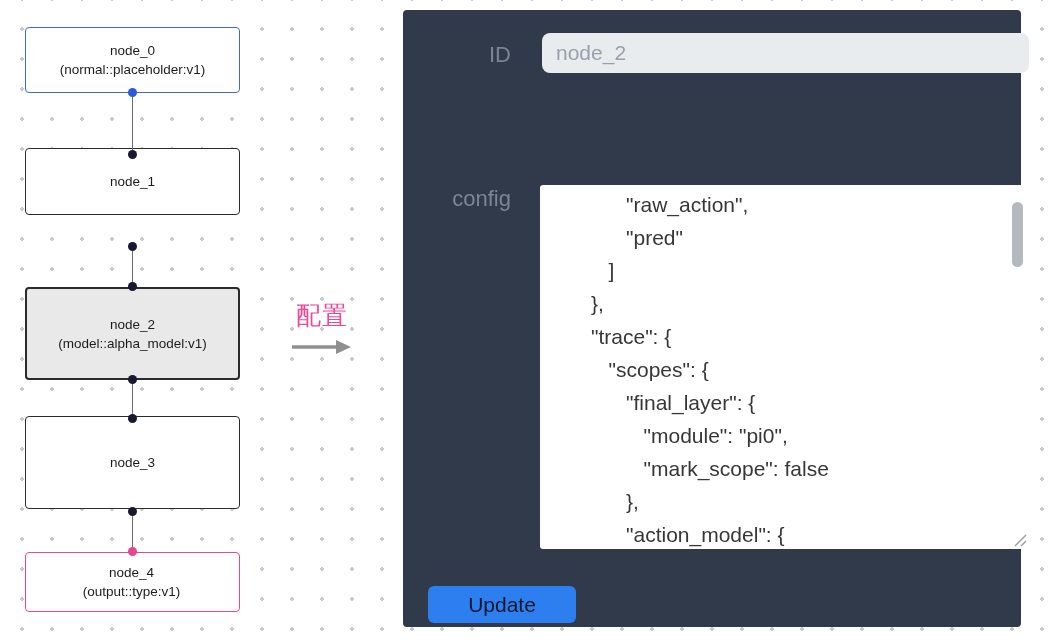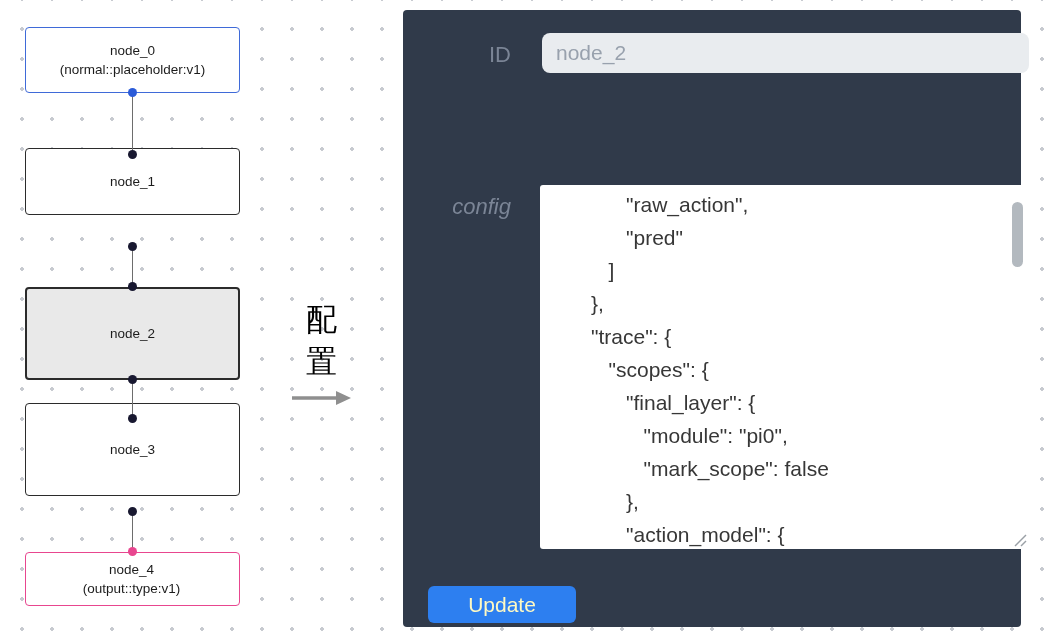--- a/index.html
+++ b/index.html
@@ -28,21 +28,21 @@
   .port {
     position: absolute; left: 128px; width: 9px; height: 9px;
     border-radius: 50%; background: #181830;
   }
   .port.p-blue { background: #2b5bd8; }
   .port.p-pink { background: #e8468f; }
   .edge { position: absolute; left: 131.5px; width: 1.5px; background: #6d6d6d; }
 
   
   .annotation { position: absolute; left: 291px; top: 299px; width: 62px; text-align: center; }
-  .annotation .txt { font-size: 31px; color: #000000; letter-spacing: 1px; }
+  .annotation .txt { font-size: 25px; color: #ec4899; letter-spacing: 1px; }
   .annotation svg { display: block; margin-top: 6px; }
 
   
   .panel {
     position: absolute; left: 403px; top: 10px; width: 618px; height: 617px;
     background: #303a4a; border-radius: 4px;
   }
   .flabel {
     position: absolute; left: 0; width: 108px; text-align: right;
     font-size: 22px; color: #7b8596;
@@ -63,41 +63,42 @@
     font-family: "Liberation Sans", sans-serif;
     padding: 3px 0 0 16px;
   }
   .scroll-thumb {
     position: absolute; right: 6px; top: 17px; width: 11px; height: 65px;
     border-radius: 6px; background: #b3b9bf;
   }
   .resize-handle { position: absolute; right: 2px; bottom: 2px; }
   .update {
     position: absolute; left: 25px; top: 576px; width: 148px; height: 37px;
-    border: none; border-radius: 6px; background: #2d7ff0; color: #fef9c3;
+    border: none; border-radius: 6px; background: #2d7ff0; color: #0f172a;
     font-size: 21px; font-family: "Liberation Sans", sans-serif; cursor: pointer;
   }
 </style>
 </head>
 <body>
 
 <div class="node n-input" style="top:27px;height:66px;">
   <span>node_0</span>
   <span>(normal::placeholder:v1)</span>
 </div>
 <div class="node" style="top:148px;height:67px;">
   <span>node_1</span>
 </div>
 <div class="node n-selected" style="top:287px;height:93px;">
   <span>node_2</span>
+  <span>(model::alpha_model:v1)</span>
 </div>
-<div class="node" style="top:403px;height:93px;">
+<div class="node" style="top:416px;height:93px;">
   <span>node_3</span>
 </div>
-<div class="node n-output" style="top:552px;height:54px;padding-left:23px;">
+<div class="node n-output" style="top:552px;height:60px;padding-left:23px;">
   <span>node_4</span>
   <span>(output::type:v1)</span>
 </div>
 
 <div class="edge" style="top:93px;height:62px;"></div>
 <div class="edge" style="top:247px;height:40px;"></div>
 <div class="edge" style="top:380px;height:39px;"></div>
 <div class="edge" style="top:512px;height:40px;"></div>
 
 <div class="port p-blue" style="top:88px;"></div>
@@ -116,21 +117,21 @@
     <polygon points="45,2 60,9 45,16" fill="#8f8f8f"></polygon>
   </svg>
 </div>
 
 <div class="panel">
 
   <div class="flabel" style="top:32px;">ID</div>
   <input class="finput" style="top: 23px;" readonly="" value="node_2">
 
 
-  <div class="flabel" style="top:184px;font-style:italic;">config</div>
+  <div class="flabel" style="top:176px;">config</div>
   <div class="config-box">
     <div class="config-text">            "raw_action",
             "pred"
          ]
       },
       "trace": {
          "scopes": {
             "final_layer": {
                "module": "pi0",
                "mark_scope": false

